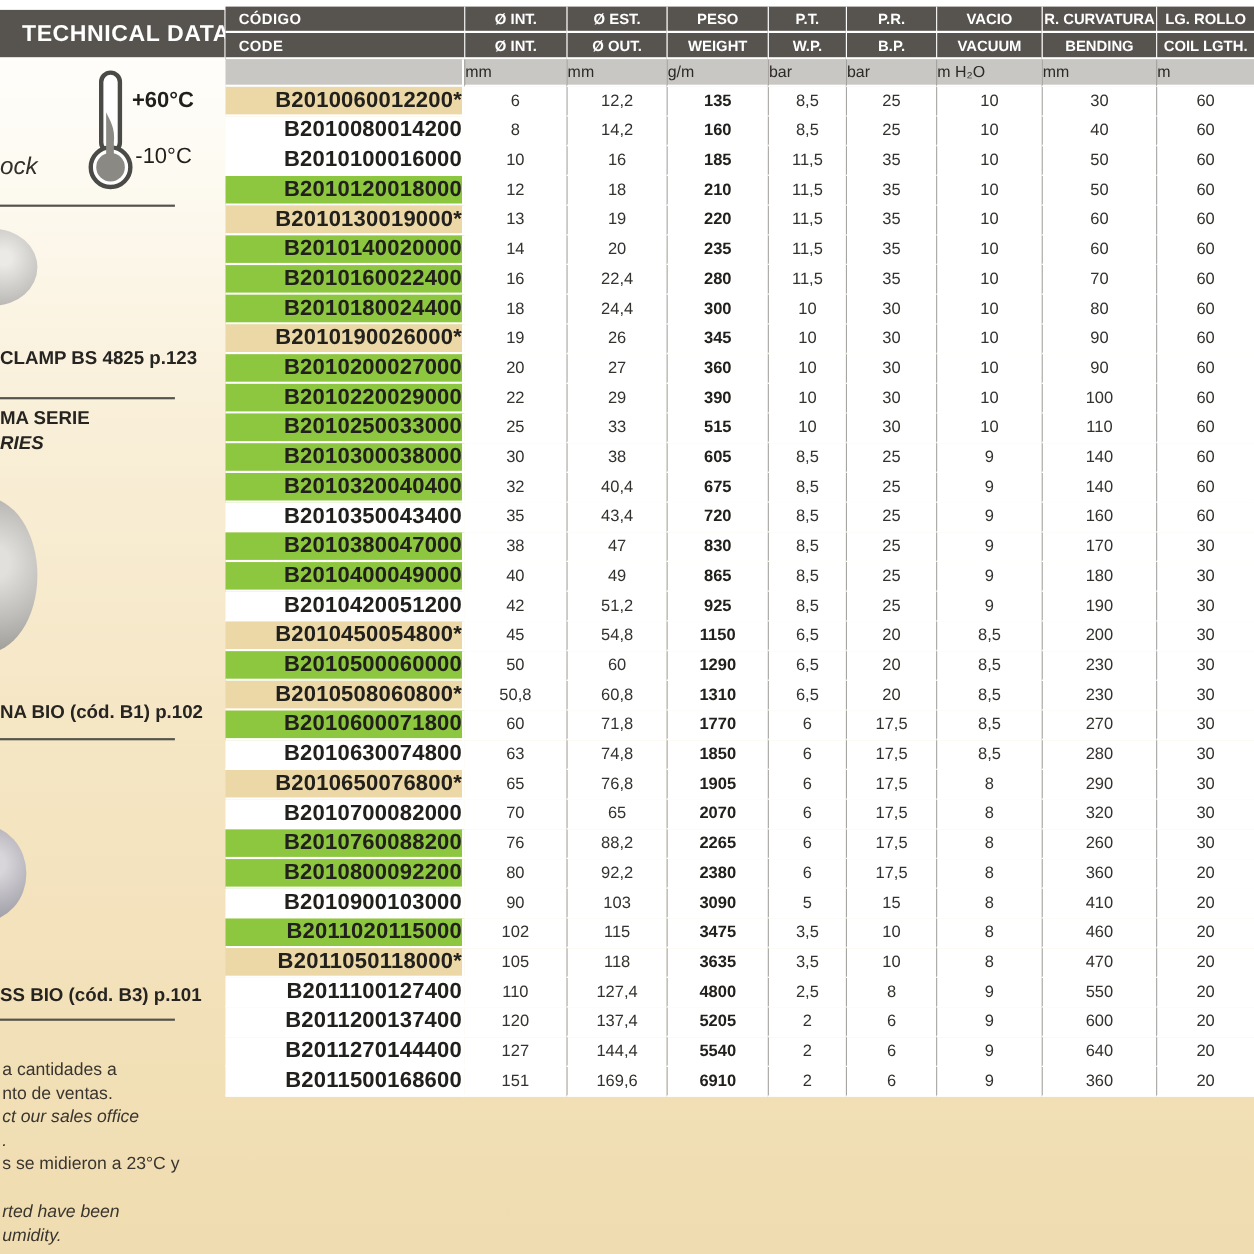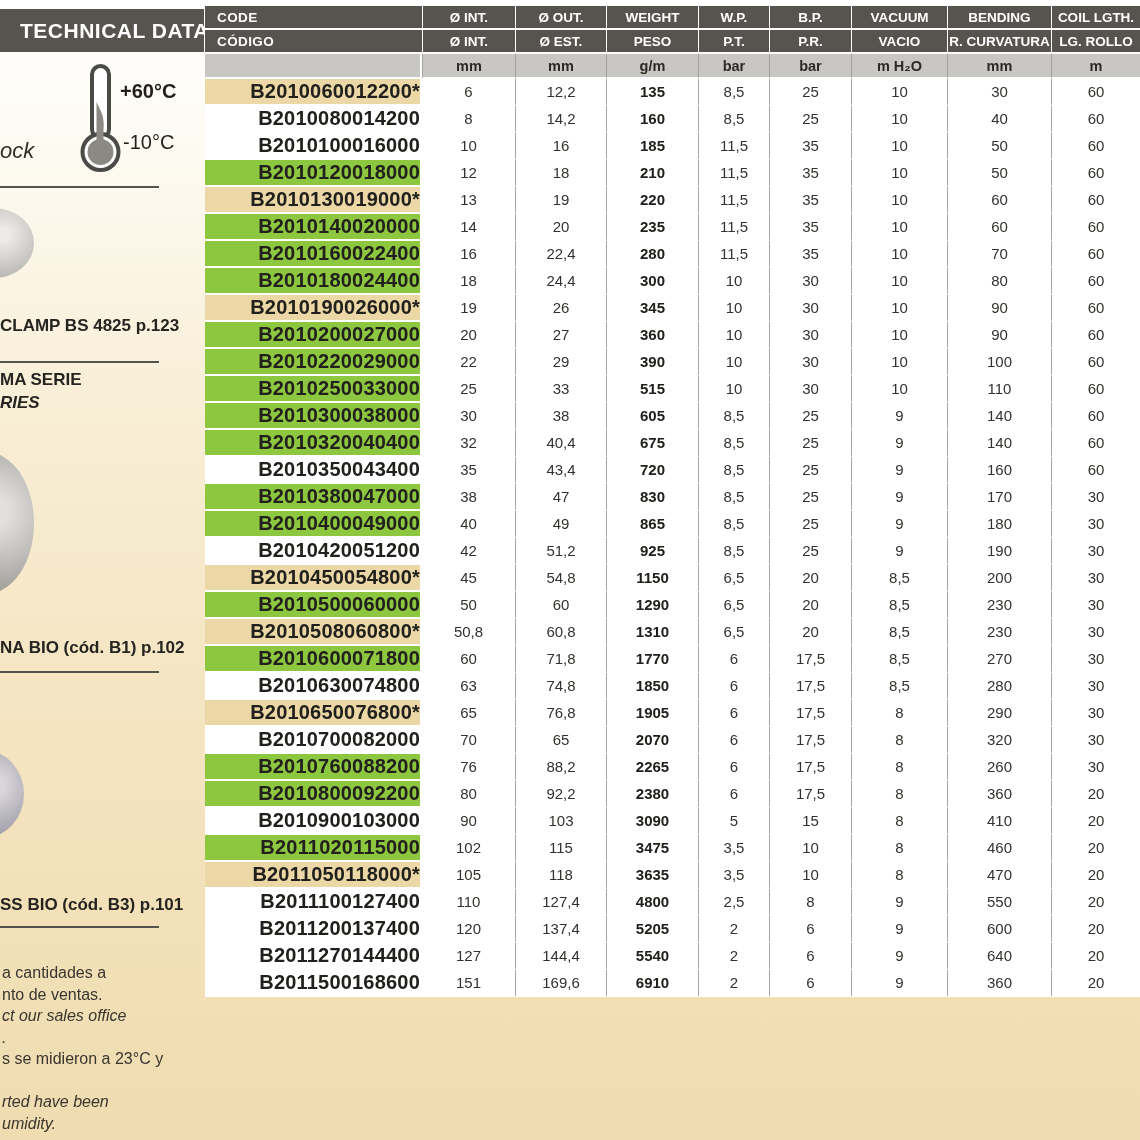--- a/index.html
+++ b/index.html
@@ -38,22 +38,22 @@
   
   .table-wrap { position:absolute; left:205px; top:6px; width:935px; }
   table { width:935px; table-layout:fixed; border-collapse:separate; border-spacing:0; }
   th, td { overflow:hidden; white-space:nowrap; }
   th.dark {
     background:var(--header-bg,#575450); color:#fff; font-size:13.5px; font-weight:bold;
     height:24px; text-align:center; border-bottom:2px solid #fff; border-left:1px solid #fff;
   }
   th.dark.codecol { text-align:left; padding-left:12px; border-left:none; letter-spacing:.4px; }
   tr.units td {
-    background:var(--units-bg,#c9c7c3); height:25px; font-weight:bold; font-size:14.5px; color:#2c2a26;
-    text-align:center; border-bottom:2px solid #fff; border-left:1px solid #a3a19d;
+    background:var(--units-bg,#c9c7c3); height:25px; font-weight:normal; font-size:14.5px; color:#2c2a26;
+    border-bottom:2px solid #fff; border-left:1px solid #a3a19d;
   }
   tr.units td.codecol { border-left:none; border-right:2px solid #fff; }
   tbody td {
     height:27px; border-bottom:2px solid #fff; font-size:15px; color:#34322e;
     text-align:center; background:#fff; border-left:1px solid #a7a5a1;
   }
   tbody td.code {
     text-align:right; padding-left:10px; font-weight:bold; font-size:20px; color:#21201c;
     border-left:none; border-right:2px solid #fff; letter-spacing:.2px;
   }
@@ -116,40 +116,40 @@
           <col style="width: 91px;">
           <col style="width: 92px;">
           <col style="width: 71px;">
           <col style="width: 82px;">
           <col style="width: 96px;">
           <col style="width: 104px;">
           <col style="width: 89px;">
         </colgroup>
       <thead id="thead">
           <tr>
+            <th class="dark codecol">CÓDIGO</th>
+            <th class="dark">Ø INT.</th>
+            <th class="dark">Ø EST.</th>
+            <th class="dark">PESO</th>
+            <th class="dark">P.T.</th>
+            <th class="dark">P.R.</th>
+            <th class="dark">VACIO</th>
+            <th class="dark">R. CURVATURA</th>
+            <th class="dark">LG. ROLLO</th>
+          </tr>
+          <tr>
             <th class="dark codecol">CODE</th>
             <th class="dark">Ø INT.</th>
             <th class="dark">Ø OUT.</th>
             <th class="dark">WEIGHT</th>
             <th class="dark">W.P.</th>
             <th class="dark">B.P.</th>
             <th class="dark">VACUUM</th>
             <th class="dark">BENDING</th>
             <th class="dark">COIL LGTH.</th>
-          </tr>
-          <tr>
-            <th class="dark codecol">CÓDIGO</th>
-            <th class="dark">Ø INT.</th>
-            <th class="dark">Ø EST.</th>
-            <th class="dark">PESO</th>
-            <th class="dark">P.T.</th>
-            <th class="dark">P.R.</th>
-            <th class="dark">VACIO</th>
-            <th class="dark">R. CURVATURA</th>
-            <th class="dark">LG. ROLLO</th>
           </tr>
           <tr class="units">
             <td class="codecol"></td>
             <td>mm</td>
             <td>mm</td>
             <td>g/m</td>
             <td>bar</td>
             <td>bar</td>
             <td>m H₂O</td>
             <td>mm</td>

